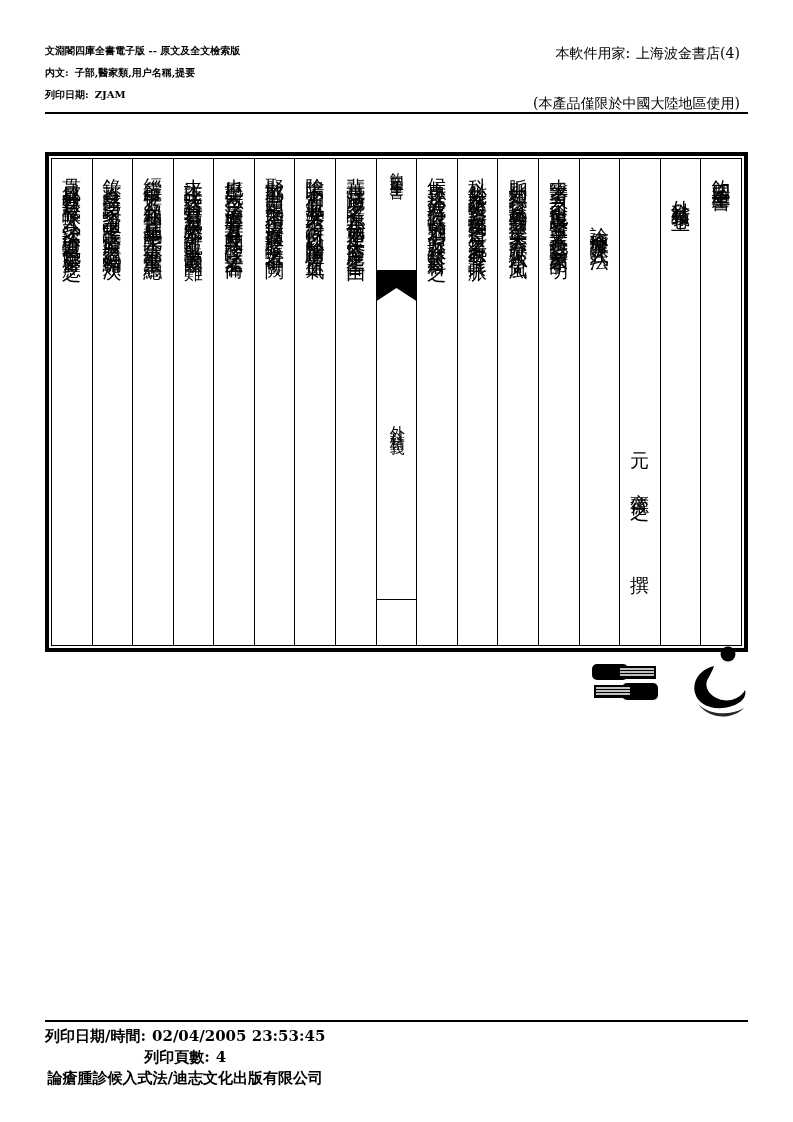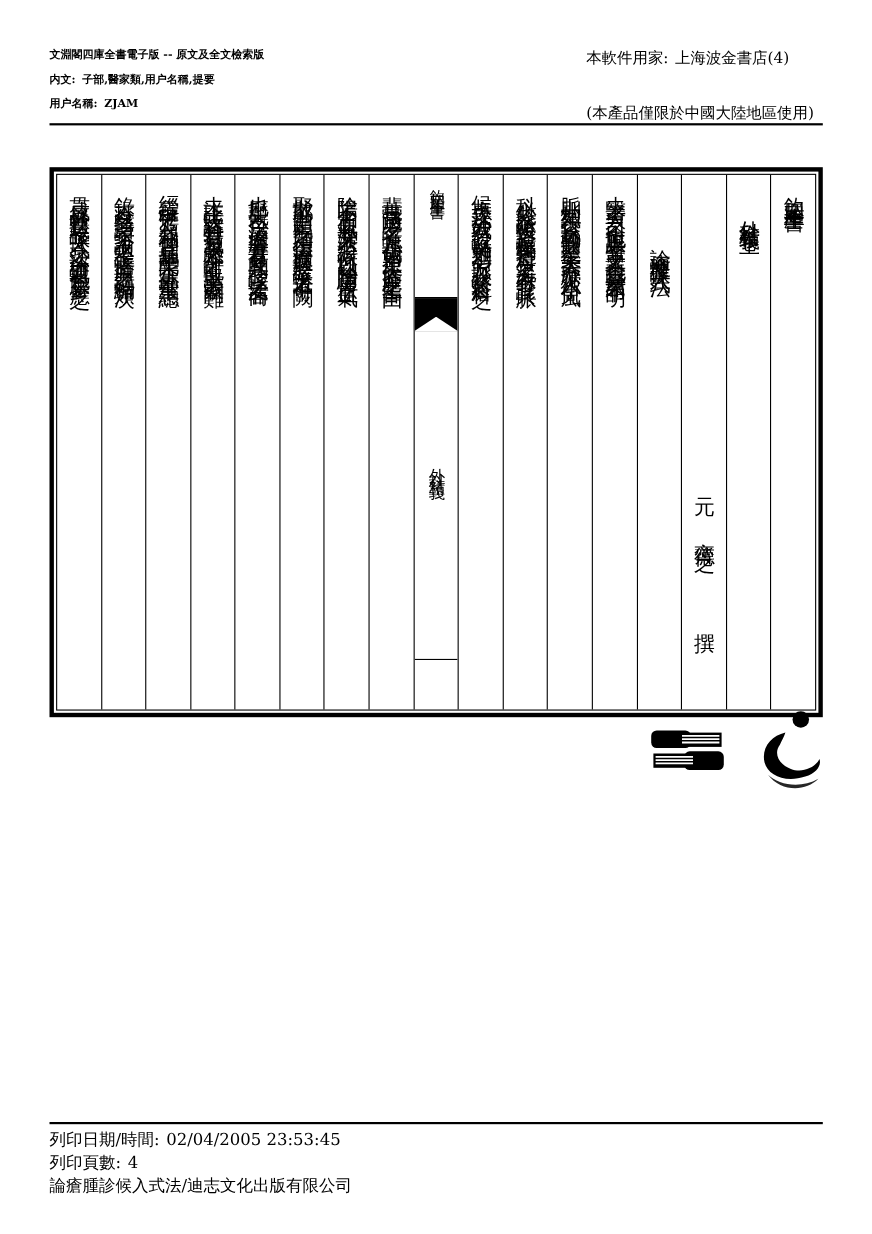--- a/index.html
+++ b/index.html
@@ -13,21 +13,21 @@
     overflow: hidden;
   }
 
   
   .header-left {
     position: absolute; left: 45px; top: 40px;
     font-weight: bold; font-size: 10px; line-height: 22px;
   }
   .header-right {
     position: absolute; left: 533px; top: 44px;
-    font-weight: normal; font-size: 14px; line-height: 18px;
+    font-weight: normal; font-size: 14px; line-height: 18px; text-align: right;
   }
   .header-right .h-line + .h-line { margin-top: 32px; }
   .h-label { margin-right: 6px; }
   .header-rule {
     position: absolute; left: 45px; top: 112px;
     width: 703px; height: 2px; background: #000;
   }
 
   
   .book-box {
@@ -103,35 +103,35 @@
   .books-logo { position: absolute; left: 590px; top: 662px; width: 70px; height: 40px; }
   .brush-logo { position: absolute; left: 684px; top: 644px; width: 68px; height: 78px; }
 
   
   .footer-rule {
     position: absolute; left: 45px; top: 1020px;
     width: 703px; height: 2px; background: #000;
   }
   .footer {
     position: absolute; left: 45px; top: 1026px;
-    font-weight: normal; font-size: 15px; line-height: 21px;
+    font-weight: bold; font-size: 15px; line-height: 21px; text-align: center;
   }
 </style>
 </head>
 <body>
 
 <div class="page">
 
   <div class="header-left">
     <div class="h-line">文淵閣四庫全書電子版 -- 原文及全文檢索版</div>
     <div class="h-line">
       <span class="h-label">内文:</span><span>子部,醫家類,用户名稱,提要</span>
     </div>
     <div class="h-line">
-      <span class="h-label">用户名稱:</span><span>ZJAM</span>
+      <span class="h-label">列印日期:</span><span>ZJAM</span>
     </div>
   </div>
   <div class="header-right">
     <div class="h-line">
       <span class="h-label">本軟件用家:</span><span>上海波金書店(4)</span>
     </div>
     <div class="h-line">(本產品僅限於中國大陸地區使用)</div>
   </div>
   <div class="header-rule"></div>
 

